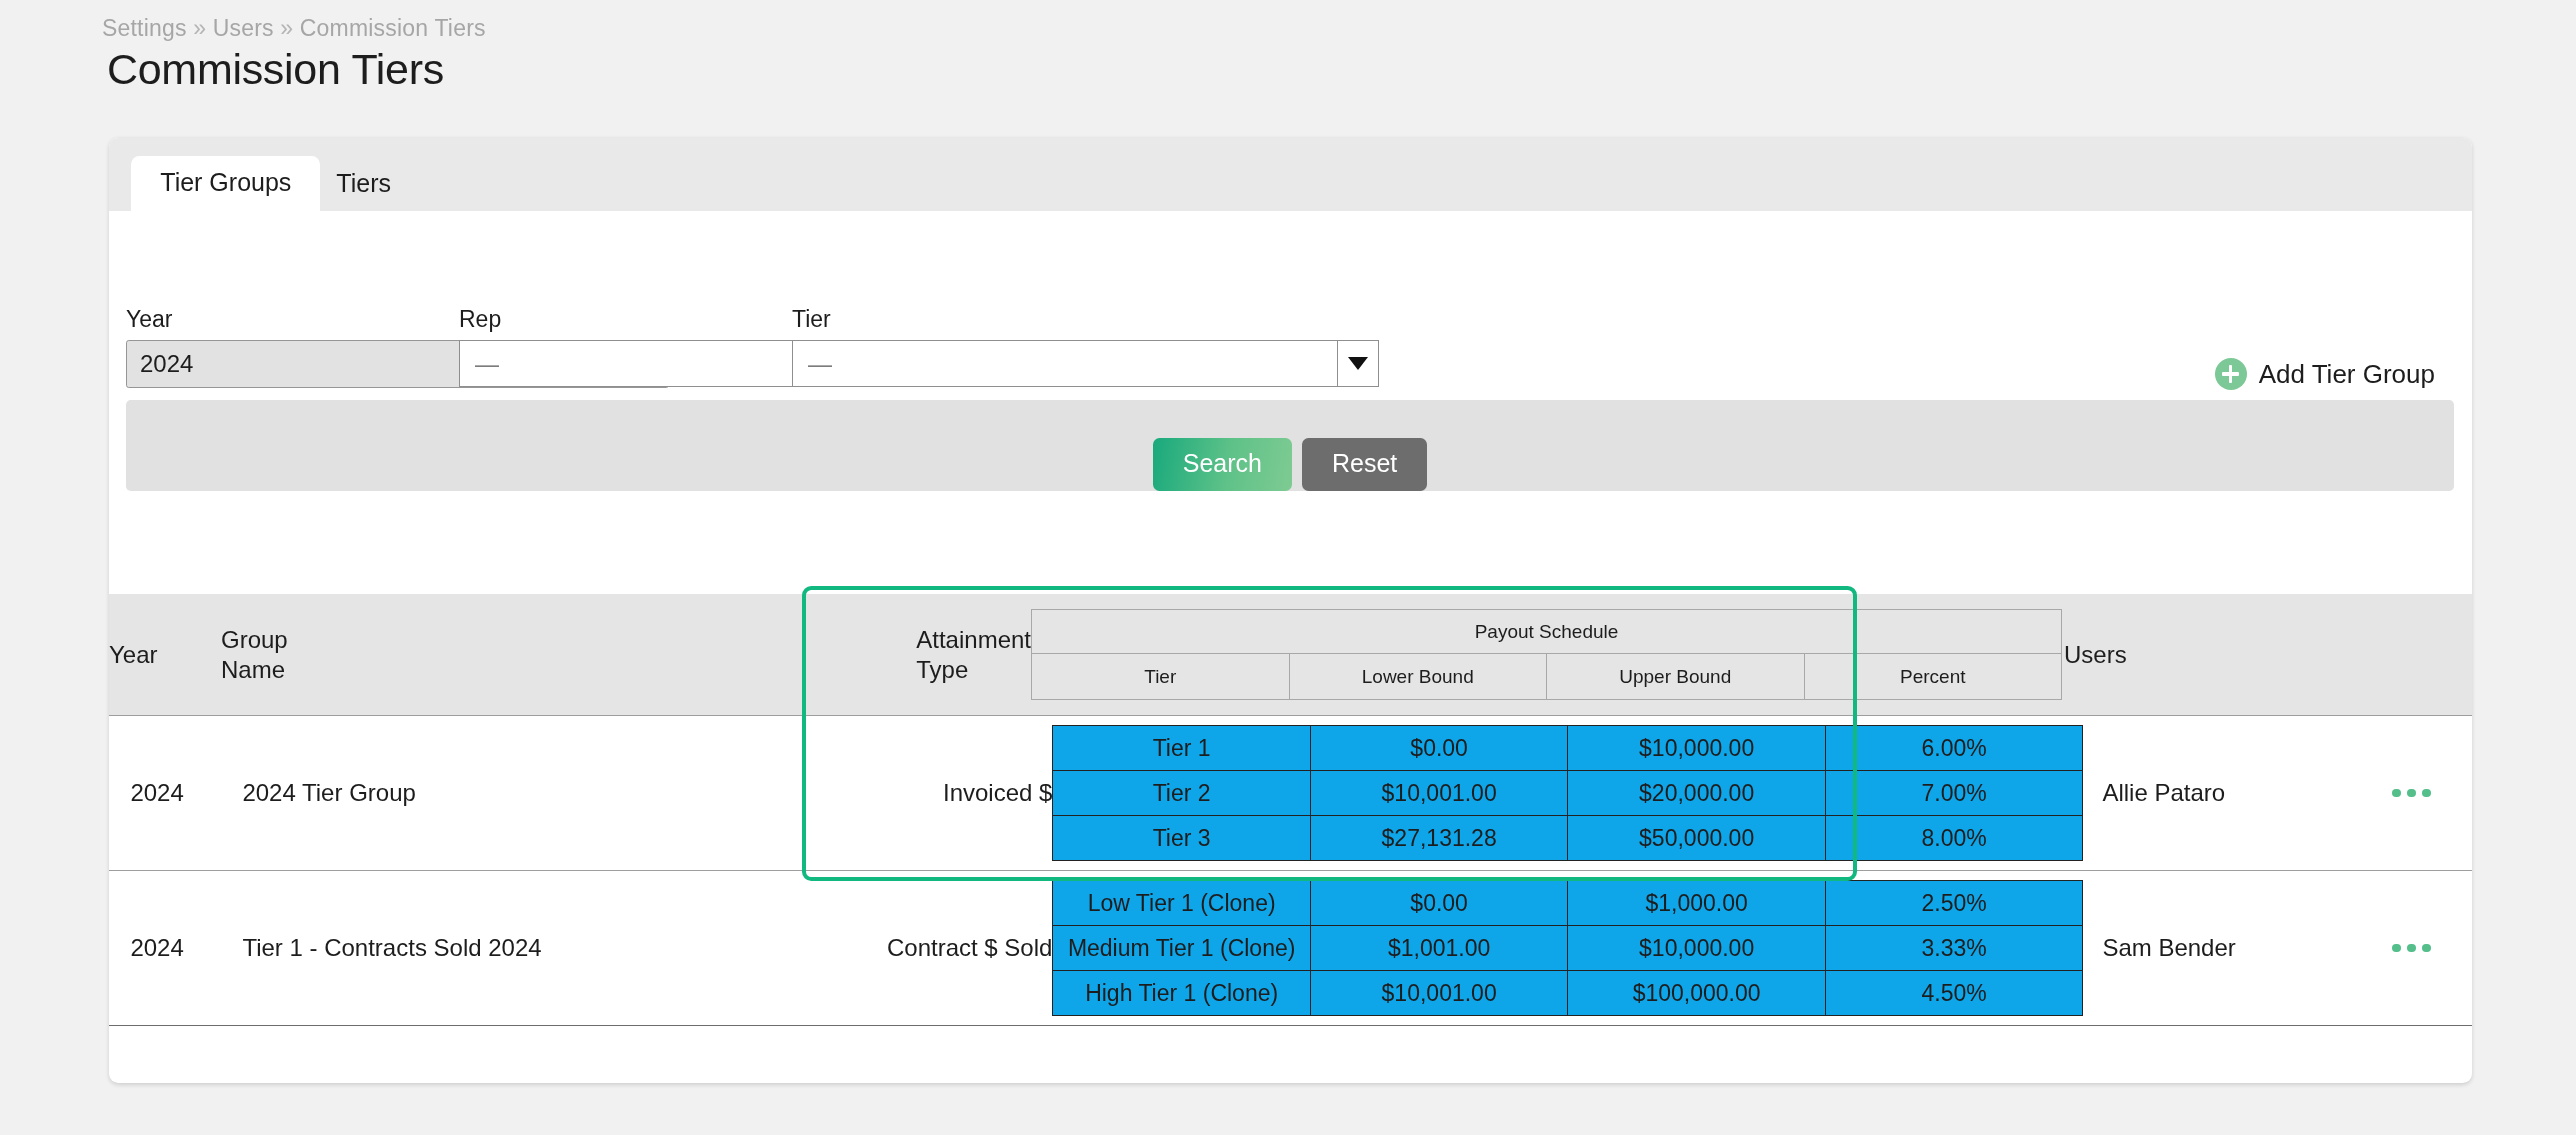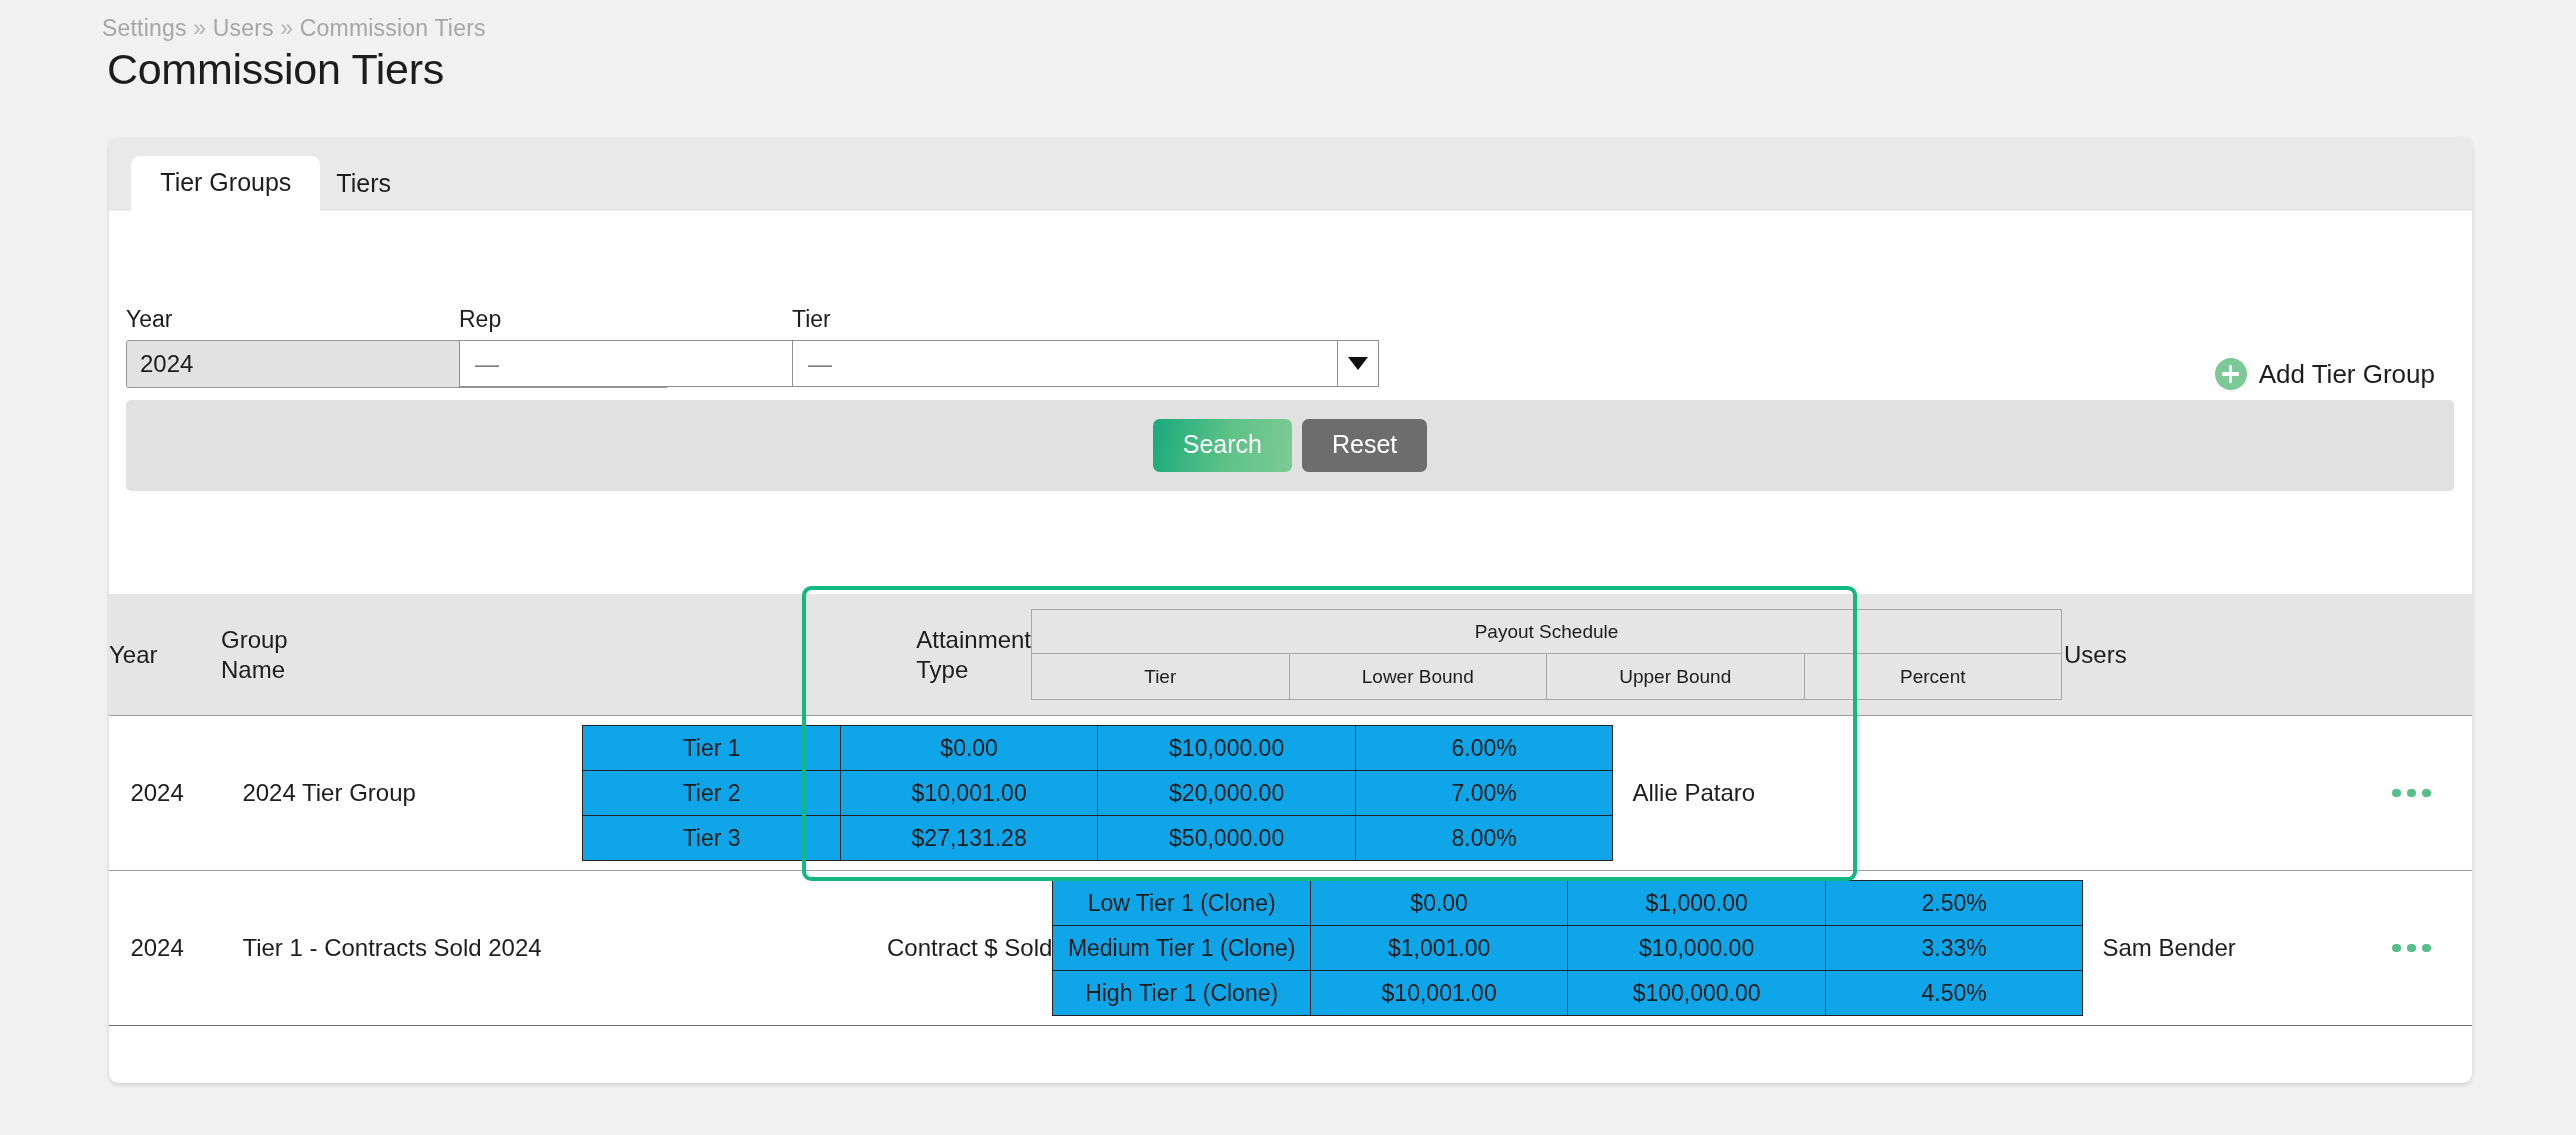--- a/index.html
+++ b/index.html
@@ -188,21 +188,21 @@
   
   .actionbar {
     position: absolute;
     left: 17px;
     top: 262px;
     width: 2328px;
     height: 91px;
     background: #e1e1e1;
     border-radius: 4.7px;
     display: flex;
-    align-items: center;
+    align-items: flex-end;
     justify-content: center;
     gap: 10px;
   }
   .btn {
     font-size: 25px;
     color: #fff;
     border: none;
     border-radius: 6.5px;
     padding: 13px 30px 15px;
     cursor: pointer;
@@ -465,20 +465,21 @@
         </tbody>
           </table>
       </div>
       <div class="cell c-users">Users</div>
       <div class="cell c-actions"></div>
     </div>
 
     <div class="grid-row">
       <div class="cell c-year">2024</div>
       <div class="cell c-group">2024 Tier Group</div>
+      <div class="cell c-attain">Invoiced $</div>
       <div class="cell c-payout">
         <table class="payout-body">
           <tbody>
               <tr>
             <td>Tier 1</td>
             <td>$0.00</td>
             <td>$10,000.00</td>
             <td>6.00%</td>
           </tr>
           <tr>

